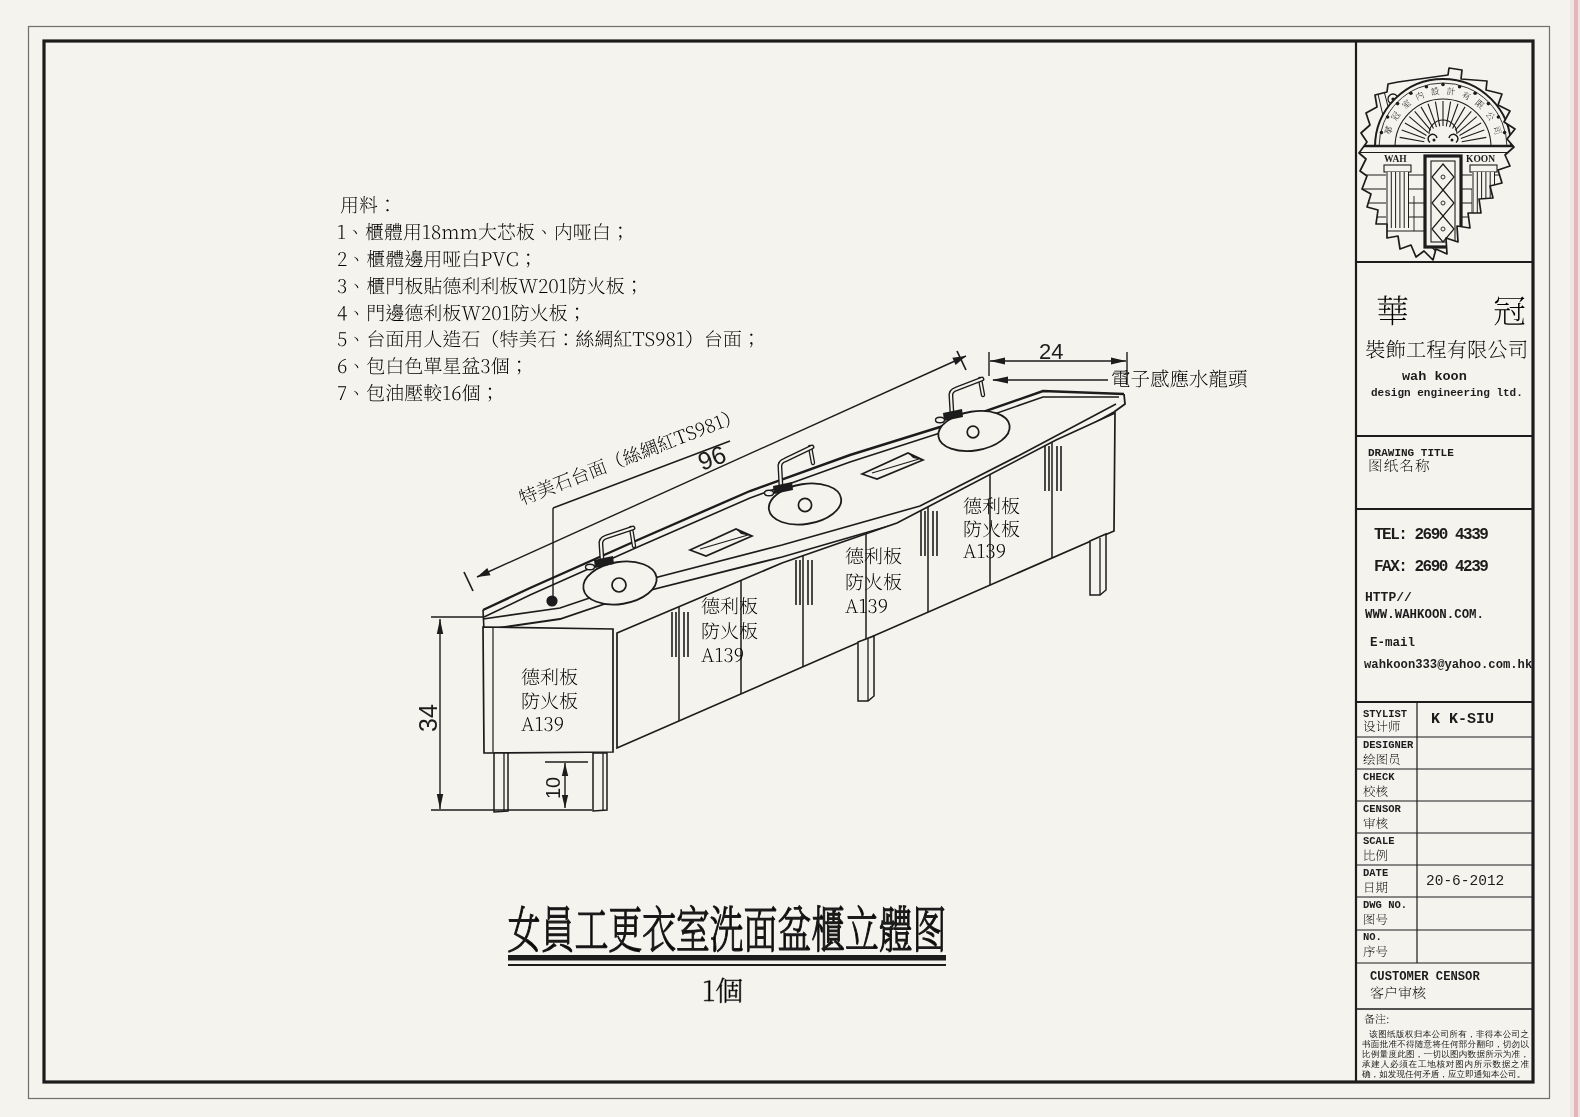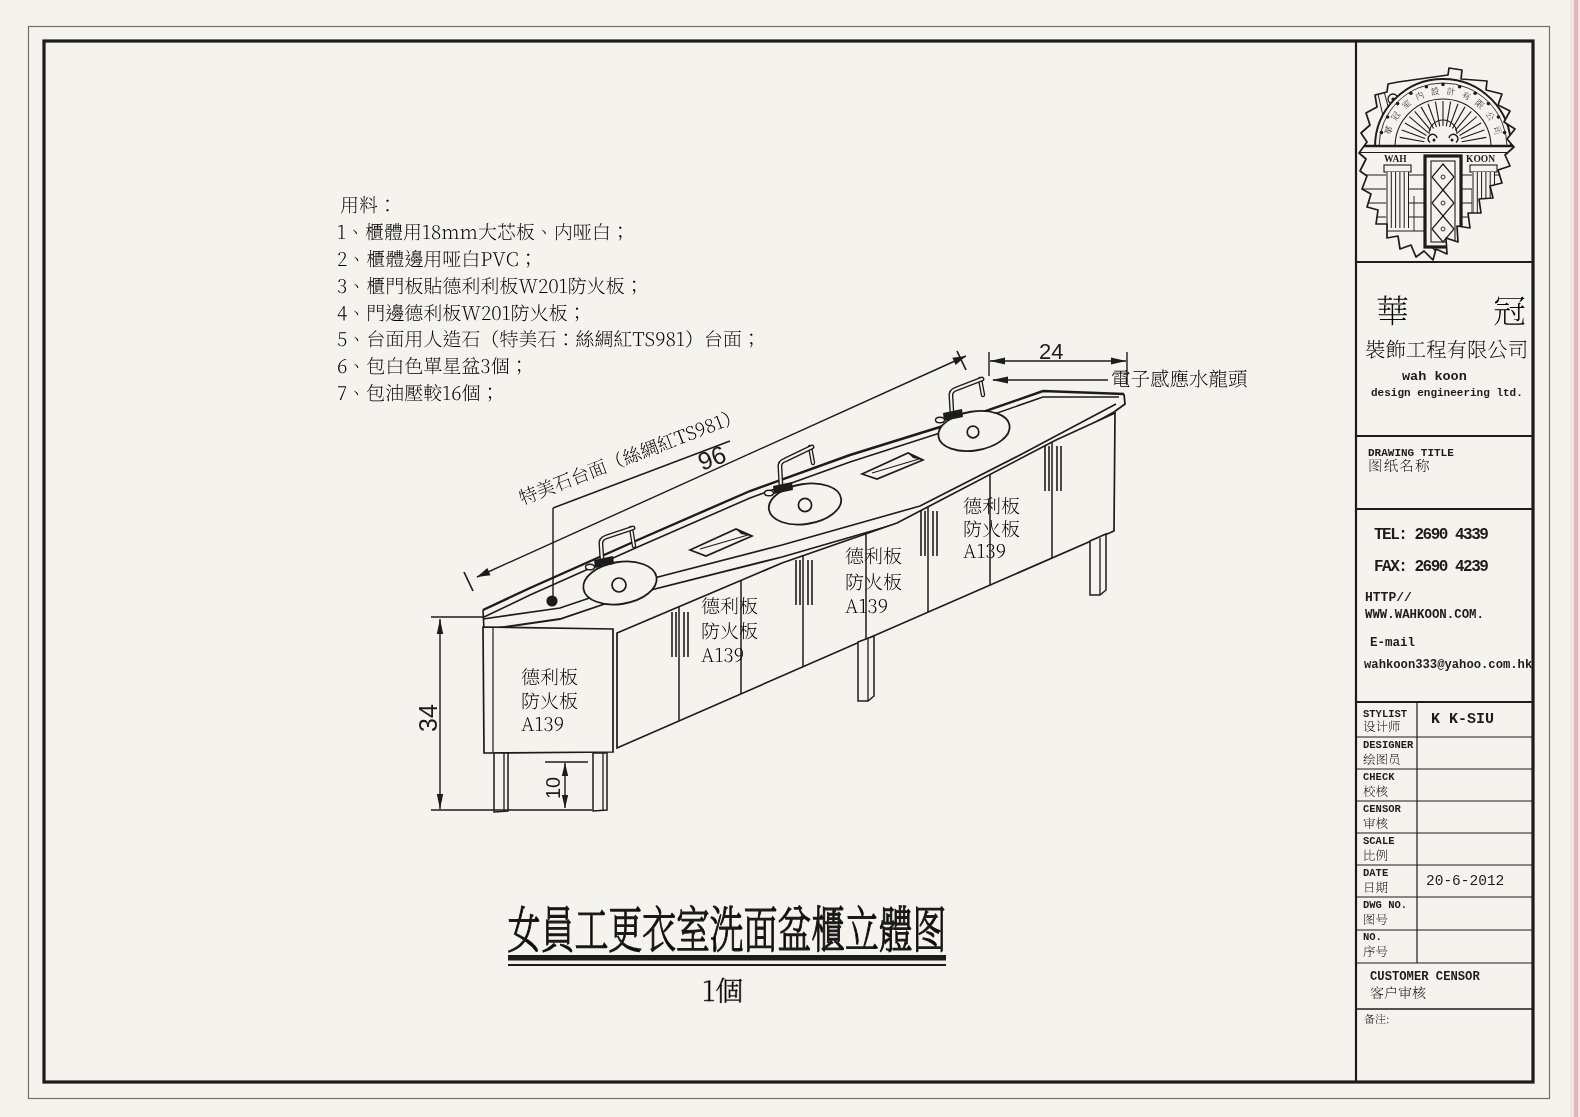--- a/index.html
+++ b/index.html
@@ -722,12 +722,13 @@
         </g>
         <g transform="translate(1487.8 117.8) rotate(56.0) scale(0.0344 -0.0344)">
           <use href="#g516C" x="-125"></use>
         </g>
         <g transform="translate(1494.4 131.3) rotate(72.0) scale(0.0344 -0.0344)">
           <use href="#g53F8" x="-125"></use>
         </g>
       </g>
 </svg>
 
+<div class="notes">&nbsp;&nbsp;&nbsp;该图纸版权归本公司所有，非得本公司之书面批准不得随意将任何部分翻印，切勿以比例量度此图，一切以图内数据所示为准，承建人必须在工地核对图内所示数据之准确，如发现任何矛盾，应立即通知本公司。</div>
 </div>
 </body></html>

